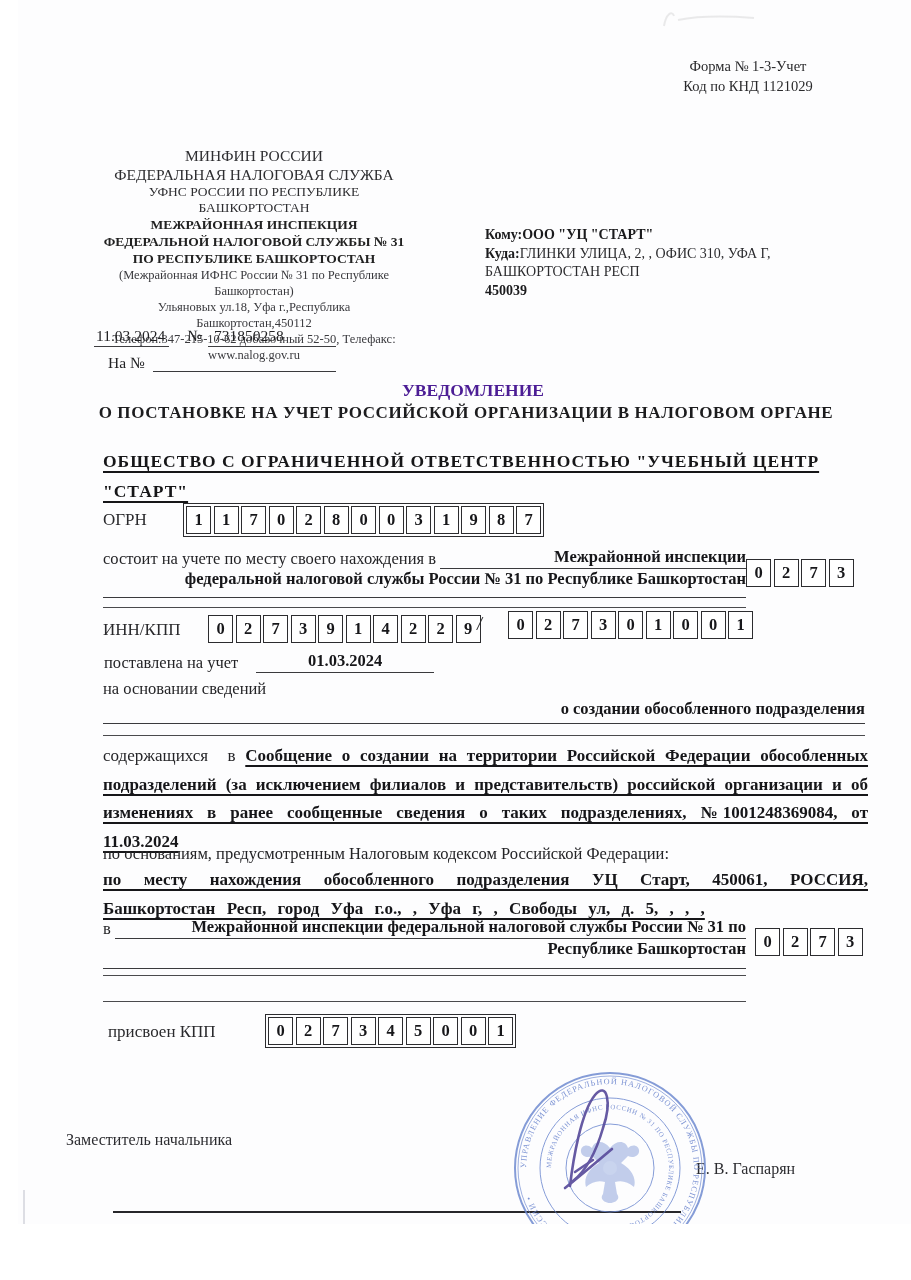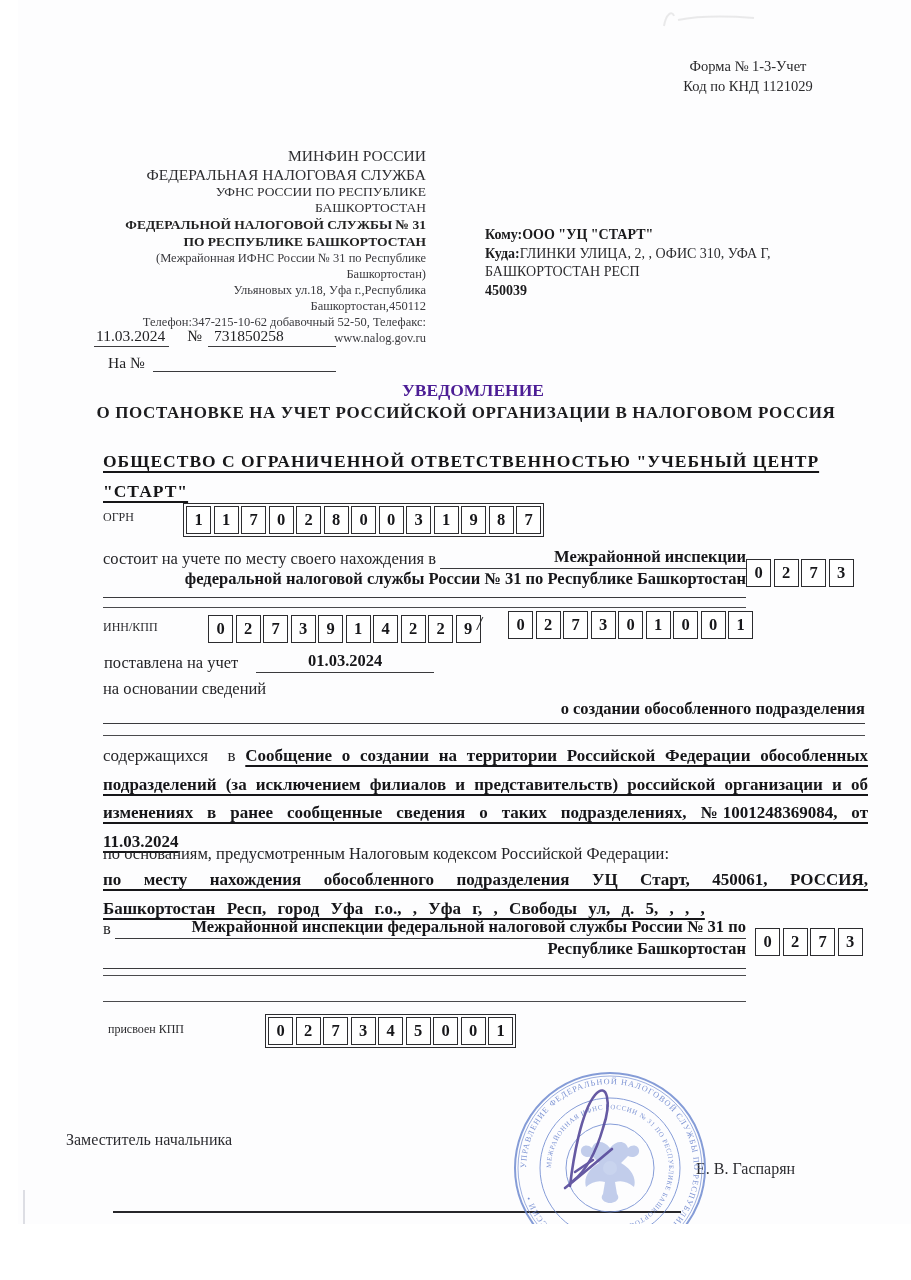--- a/index.html
+++ b/index.html
@@ -7,21 +7,21 @@
     position:relative;width:911px;height:1224px;overflow:hidden;
     background:#fdfdfe;
     font-family:"Liberation Serif","DejaVu Serif",serif;
     color:#232325;
     margin-left:18px;
   }
   .abs{position:absolute;}
   
   .form-header{left:630px;top:56px;width:200px;text-align:center;font-size:14.5px;line-height:20px;color:#2a2a2c;}
   
-  .letterhead{left:64px;top:146px;width:344px;text-align:right;color:#2e2e31;}
+  .letterhead{left:64px;top:146px;width:344px;text-align:center;color:#2e2e31;}
   .lh-agency{font-size:15.5px;line-height:19px;}
   .lh-dept{font-size:13.5px;line-height:16px;}
   .lh-insp{font-size:13.5px;line-height:17px;font-weight:bold;color:#222;}
   .lh-detail{font-size:12.5px;line-height:16px;color:#3a3a3e;}
   
   .recipient{left:467px;top:226px;width:350px;font-size:14px;line-height:18.5px;color:#2b2b2e;}
   .recipient b{color:#1b1b1d;}
   
   .ref-line{font-size:15.5px;}
   .uline{border-bottom:1.6px solid #3d3d40;}
@@ -32,21 +32,21 @@
   .orgname{left:85px;top:446px;width:775px;font-weight:bold;font-size:17.5px;letter-spacing:1px;color:#161618;line-height:30px;}
   .orgname .tuline{text-decoration:underline;text-decoration-thickness:1.7px;text-underline-offset:4px;}
   
   .cells{display:flex;gap:2.5px;}
   .cell{
     width:23px;height:26px;border:1.6px solid #2c2c2f;background:#fff;
     display:flex;align-items:center;justify-content:center;
     font-weight:bold;font-size:16.5px;color:#17171a;
   }
   .cells.boxed{outline:1.6px solid #2c2c2f;outline-offset:2px;}
-  .label{font-size:12px;color:#2a2a2d;}
+  .label{font-size:17px;color:#2a2a2d;}
   
   .bodytext{font-size:16.5px;color:#242427;}
   .flexline{display:flex;align-items:flex-end;}
   .fill-uline{flex:1;border-bottom:1.7px solid #3a3a3d;padding-bottom:1px;}
   .b{font-weight:bold;color:#161619;text-align:right;}
   .fullu{border-bottom:1.7px solid #3a3a3d;padding-bottom:1px;}
   .blank-line{border-bottom:1.7px solid #4a4a4d;}
   .just{text-align:justify;text-align-last:left;}
   .tu{text-decoration:underline;text-decoration-thickness:1.6px;text-underline-offset:4px;}
   
@@ -71,20 +71,21 @@
   <div class="abs letterhead">
     <div>
         <div class="lh-agency">МИНФИН РОССИИ</div>
         <div class="lh-agency">ФЕДЕРАЛЬНАЯ НАЛОГОВАЯ СЛУЖБА</div>
       </div>
     <div>
         <div class="lh-dept">УФНС РОССИИ ПО РЕСПУБЛИКЕ</div>
         <div class="lh-dept">БАШКОРТОСТАН</div>
       </div>
     <div>
+        <div class="lh-insp">МЕЖРАЙОННАЯ ИНСПЕКЦИЯ</div>
         <div class="lh-insp">ФЕДЕРАЛЬНОЙ НАЛОГОВОЙ СЛУЖБЫ № 31</div>
         <div class="lh-insp">ПО РЕСПУБЛИКЕ БАШКОРТОСТАН</div>
       </div>
     <div>
         <div class="lh-detail">(Межрайонная ИФНС России № 31 по Республике</div>
         <div class="lh-detail">Башкортостан)</div>
         <div class="lh-detail">Ульяновых ул.18, Уфа г.,Республика</div>
         <div class="lh-detail">Башкортостан,450112</div>
         <div class="lh-detail">Телефон:347-215-10-62 добавочный 52-50, Телефакс:</div>
         <div class="lh-detail">www.nalog.gov.ru</div>
@@ -102,21 +103,21 @@
     <span class="uline" style="padding:0 4px 1px 2px;">11.03.2024</span>
     <span style="margin:0 6px 1px 18px;">№</span>
     <span class="uline" style="min-width:118px;padding:0 4px 1px 6px;">731850258</span>
   </div>
   <div class="abs ref-line flexline" style="left:90px;top:352px;width:228px;">
     <span style="margin-right:8px;">На №</span>
     <span class="fill-uline" style="height:18px;"></span>
   </div>
 
   <div class="abs title1">УВЕДОМЛЕНИЕ</div>
-  <div class="abs title2">О ПОСТАНОВКЕ НА УЧЕТ РОССИЙСКОЙ ОРГАНИЗАЦИИ В НАЛОГОВОМ РОССИЯ</div>
+  <div class="abs title2">О ПОСТАНОВКЕ НА УЧЕТ РОССИЙСКОЙ ОРГАНИЗАЦИИ В НАЛОГОВОМ ОРГАНЕ</div>
 
   <div class="abs orgname">
     <span class="tuline">ОБЩЕСТВО С ОГРАНИЧЕННОЙ ОТВЕТСТВЕННОСТЬЮ "УЧЕБНЫЙ ЦЕНТР</span><br>
     <span class="tuline">"СТАРТ"</span>
   </div>
 
   <div class="abs label" style="left:85px;top:510px;">ОГРН</div>
   <div class="abs cells boxed" style="left:168px;top:506px;">
       <span class="cell">1</span>
       <span class="cell">1</span>

